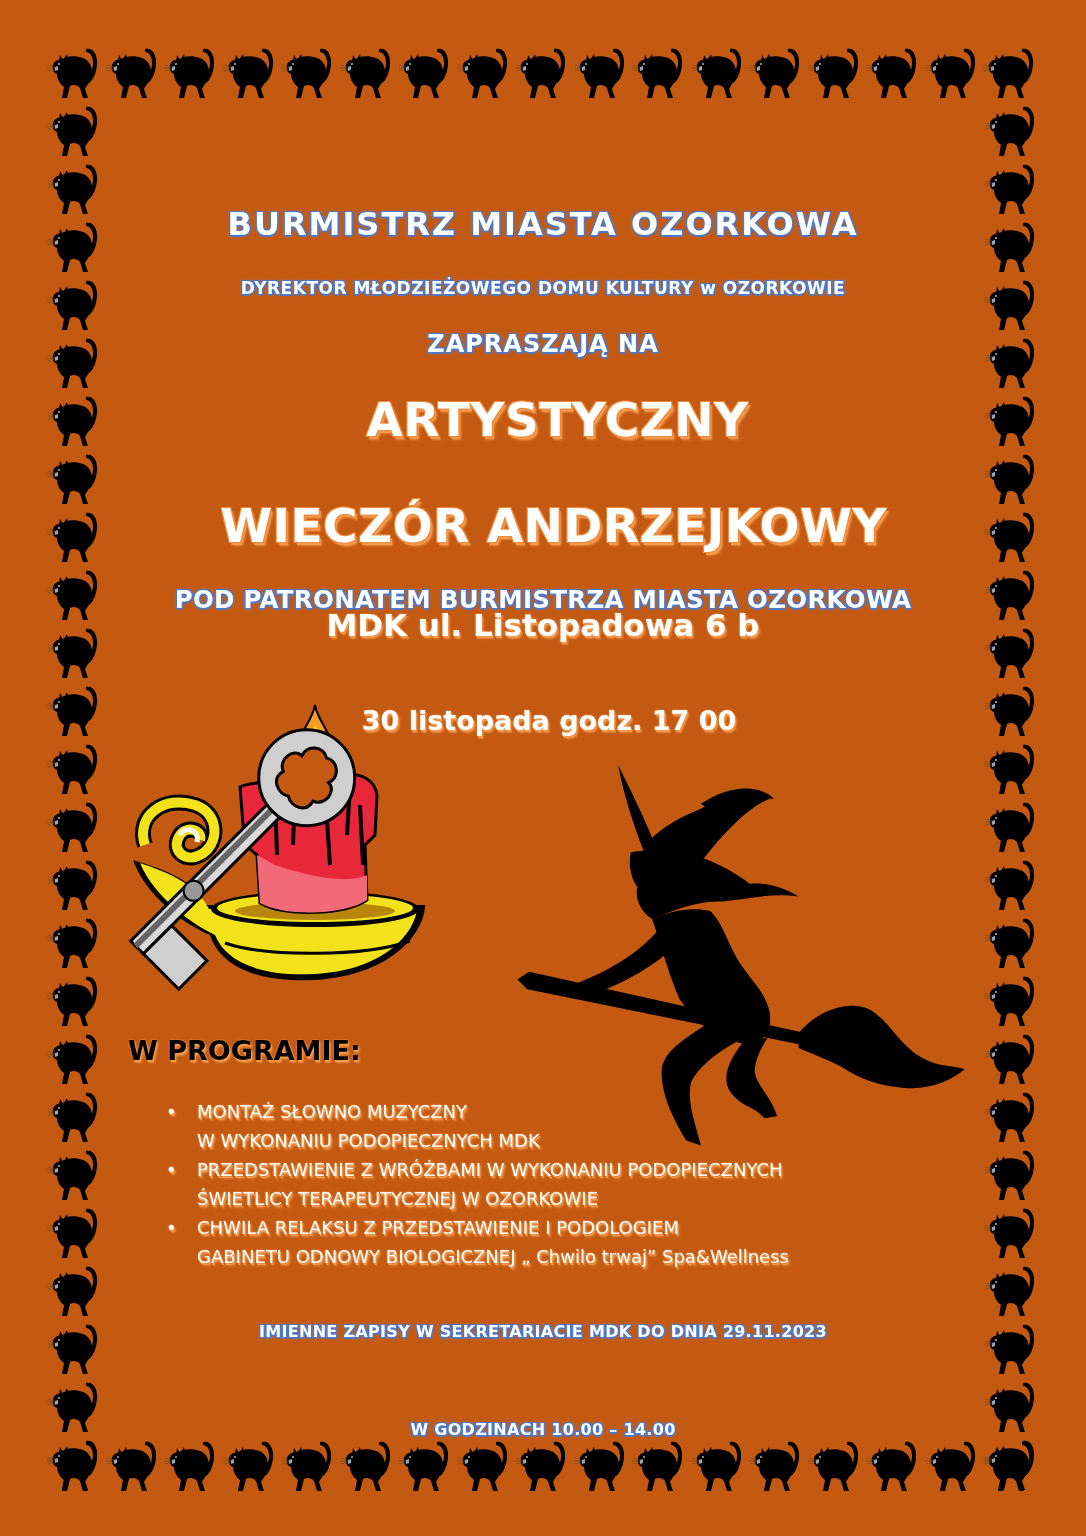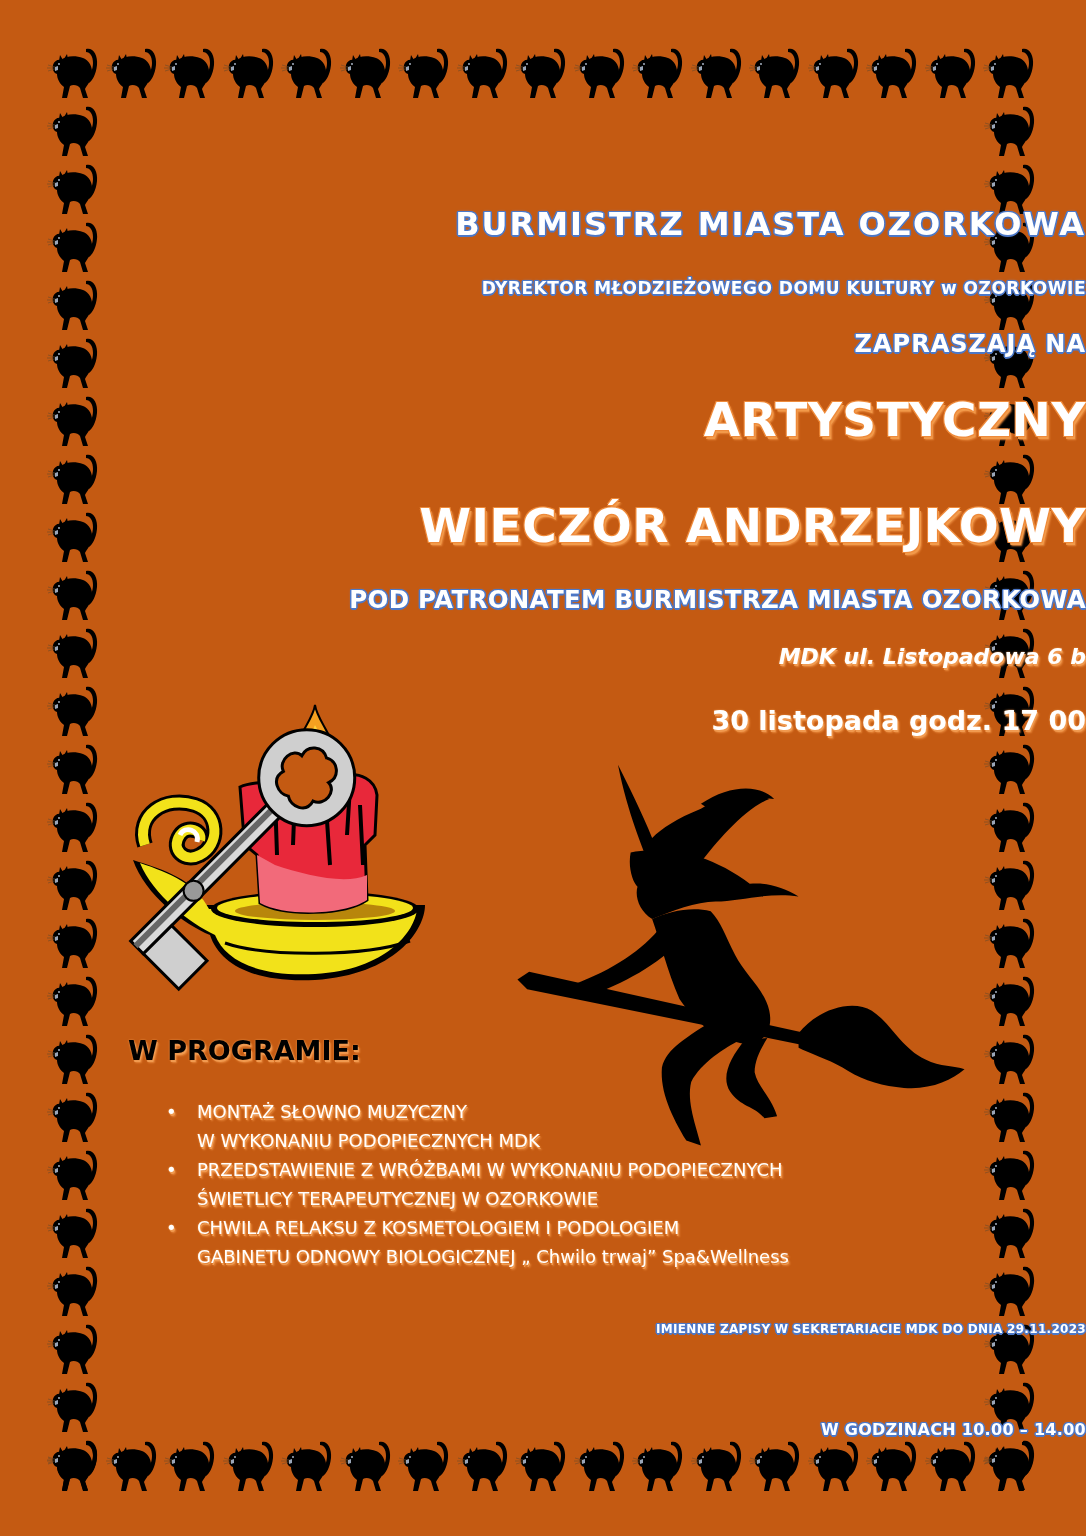--- a/index.html
+++ b/index.html
@@ -11,21 +11,21 @@
       font-family: "DejaVu Sans", "Liberation Sans", sans-serif;
     }
     .poster { position: absolute; inset: 0; }
     .border-row, .border-col { position: absolute; display: flex; }
     .border-row { flex-direction: row; }
     .border-col { flex-direction: column; }
     .cat { width: 58.5px; height: 58px; flex: 0 0 auto; }
     .cat svg { width: 58px; height: 58px; display: block; }
 
     .line {
-      position: absolute; left: 0; right: 0; text-align: right;
+      position: absolute; left: 0; right: 0; text-align: center;
       color: #ffffff; white-space: nowrap;
     }
     .blue-outline {
       text-shadow:
         -1px -1px 0 #4C78C8, 1px -1px 0 #4C78C8, -1px 1px 0 #4C78C8, 1px 1px 0 #4C78C8,
         0 -1.5px 0 #4C78C8, 0 1.5px 0 #4C78C8, -1.5px 0 0 #4C78C8, 1.5px 0 0 #4C78C8,
         0 0 3px #6D93D8;
     }
     .orange-outline {
       text-shadow:
@@ -35,28 +35,28 @@
     .soft-orange {
       text-shadow:
         0 0 2px #F09A50, 1px 2px 0 #F09A50, 2px 3px 2px #E8873A;
     }
     .t1 { top: 205px; font-size: 32px; font-weight: bold; letter-spacing: 2px; }
     .t2 { top: 278px; font-size: 17px; font-weight: bold; letter-spacing: 0.5px; }
     .t3 { top: 330px; font-size: 24px; font-weight: bold; letter-spacing: 1px; }
     .t4 { top: 392px; font-size: 47px; font-weight: bold; letter-spacing: 0.5px; margin-left: 29px; }
     .t5 { top: 498px; font-size: 47px; font-weight: bold; letter-spacing: 0.5px; margin-left: 21px; }
     .t6 { top: 585px; font-size: 24.5px; font-weight: bold; letter-spacing: 0.3px; }
-    .t7 { top: 644px; font-size: 22px; font-weight: bold; font-style: italic; }
+    .t7 { top: 607px; font-size: 31px; font-weight: bold; }
     .t8 { top: 705px; font-size: 27px; font-weight: bold; left: 330px; right: auto; }
     .program-title { position: absolute; left: 128px; top: 1035px; font-size: 27px; font-weight: bold; color: #000000; }
     .program-list { position: absolute; left: 160px; top: 1097px; margin: 0; padding: 0; list-style: none; color: #fff; font-size: 18px; line-height: 29px; }
     .program-list li { position: relative; padding-left: 37px; white-space: nowrap; }
     .program-list li .bullet { position: absolute; left: 6px; top: 0; }
     .program-list li .l2 { display: block; }
-    .t9 { top: 1322px; font-size: 12px; font-weight: bold; letter-spacing: 0.3px; }
+    .t9 { top: 1322px; font-size: 16px; font-weight: bold; letter-spacing: 0.3px; }
     .t10 { top: 1420px; font-size: 16px; font-weight: bold; letter-spacing: 0.3px; }
 
     .candle { position: absolute; left: 125px; top: 695px; width: 320px; height: 310px; }
     .witch { position: absolute; left: 505px; top: 755px; width: 470px; height: 410px; }
   </style>
 </head>
 <body>
 
 <svg width="0" height="0" style="position:absolute">
   <defs>
@@ -564,20 +564,20 @@
       <span>MONTAŻ SŁOWNO MUZYCZNY</span>
       <span class="l2">W WYKONANIU PODOPIECZNYCH MDK</span>
     </li>
     <li>
       <span class="bullet">•</span>
       <span>PRZEDSTAWIENIE Z WRÓŻBAMI W WYKONANIU PODOPIECZNYCH</span>
       <span class="l2">ŚWIETLICY TERAPEUTYCZNEJ W OZORKOWIE</span>
     </li>
     <li>
       <span class="bullet">•</span>
-      <span>CHWILA RELAKSU Z KOSMETOLOGIEM I PODOLOGIEM</span>
+      <span>CHWILA RELAKSU Z PRZEDSTAWIENIE I PODOLOGIEM</span>
       <span class="l2">GABINETU ODNOWY BIOLOGICZNEJ „ Chwilo trwaj” Spa&amp;Wellness</span>
     </li>
   </ul>
 
   <div class="line t9 blue-outline">IMIENNE ZAPISY W SEKRETARIACIE MDK DO DNIA 29.11.2023</div>
   <div class="line t10 blue-outline">W GODZINACH 10.00 – 14.00</div>
 </div>
 
 </body></html>

